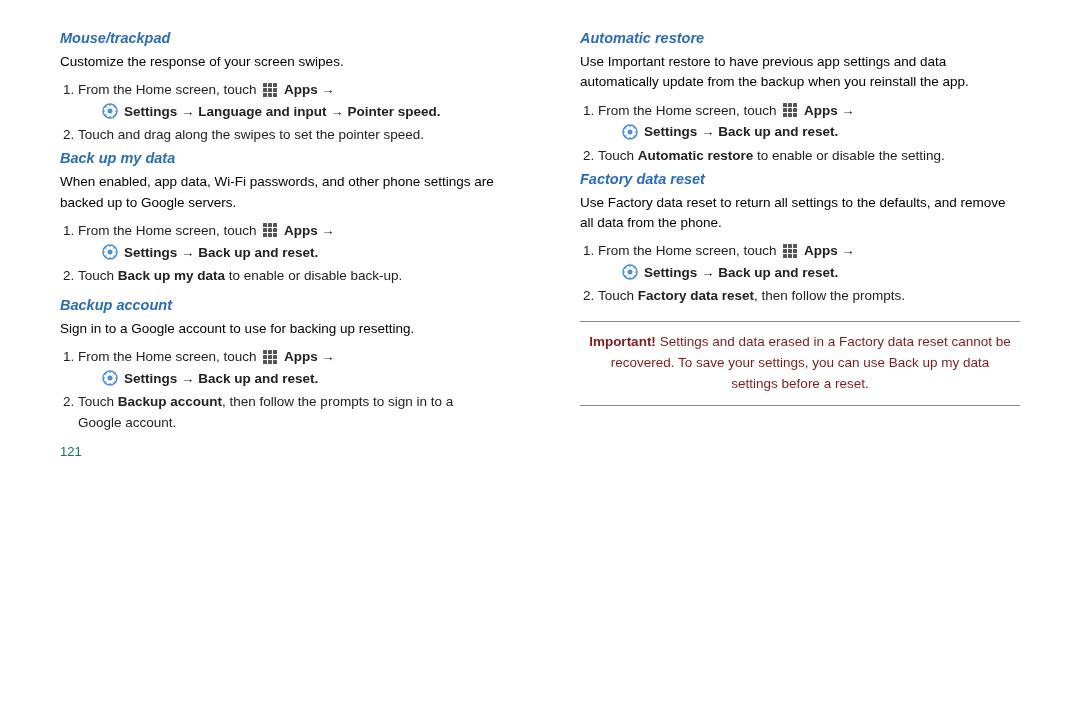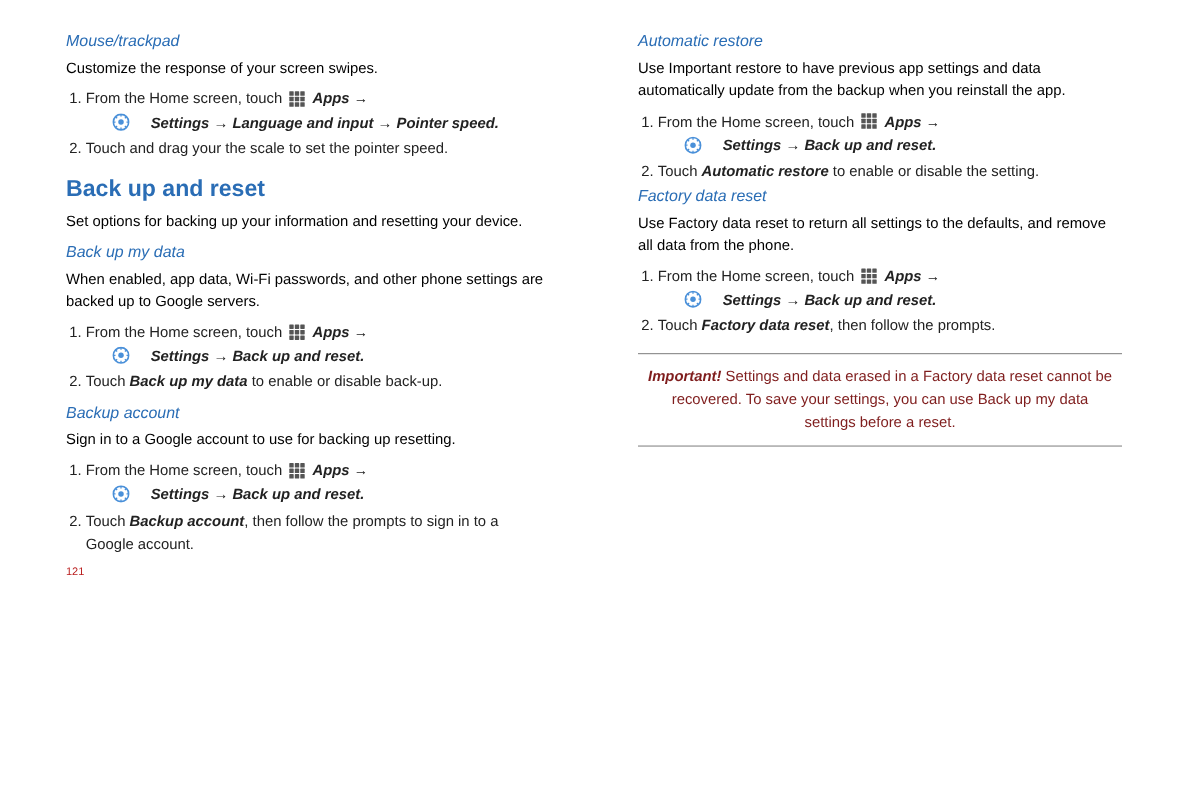--- a/index.html
+++ b/index.html
@@ -29,21 +29,21 @@
       flex: 1;
       padding-right: 20px;
     }
     .col-right {
       flex: 1;
       padding-left: 20px;
       border-left: none;
     }
     .section-italic-title {
       font-style: italic;
-      font-weight: normal;
+      font-weight: bold;
       color: #2a6db5;
       font-size: 14.5px;
       margin-bottom: 6px;
     }
     .section-main-title {
       font-size: 21px;
       font-weight: bold;
       color: #2a6db5;
       margin-top: 14px;
       margin-bottom: 7px;
@@ -61,21 +61,21 @@
       margin-left: 18px;
       margin-top: 4px;
       margin-bottom: 4px;
     }
     ol li {
       font-size: 13.5px;
       color: #222;
       line-height: 1.55;
       margin-bottom: 3px;
     }
-    .bold { font-weight: bold; font-style: italic; }
+    .bold { font-weight: bold; }
     .apps-icon {
       display: inline-block;
       width: 16px;
       height: 16px;
       vertical-align: middle;
       margin: 0 2px;
       position: relative;
       top: -1px;
     }
     .apps-icon svg {
@@ -96,37 +96,37 @@
       height: 16px;
     }
     .arrow { font-size: 13px; }
     .indent-path {
       margin-left: 22px;
       font-size: 13.5px;
       font-weight: bold;
       line-height: 1.5;
       display: flex;
       align-items: center;
-      gap: 17px;
+      gap: 4px;
       margin-top: 1px;
       margin-bottom: 3px;
     }
     .important-box {
       border-top: 1.5px solid #888;
       border-bottom: 1.5px solid #888;
       margin-top: 14px;
       padding: 10px 6px;
       font-size: 13.5px;
       color: #7f1d1d;
       line-height: 1.55;
       text-align: center;
     }
     .page-number {
-      font-size: 10px;
-      color: #b91c1c;
+      font-size: 13px;
+      color: #0f766e;
       margin-top: 10px;
     }
     .top-section {
       margin-bottom: 4px;
     }
   </style>
 </head>
 <body>
 
 <div class="page">
@@ -160,29 +160,25 @@
                 <svg viewBox="0 0 16 16" xmlns="http://www.w3.org/2000/svg">
                   <circle cx="8" cy="8" r="7" fill="none" stroke="#4a90d9" stroke-width="1.5"></circle>
                   <circle cx="8" cy="8" r="2.5" fill="#4a90d9"></circle>
                   <path d="M8 1v2M8 13v2M1 8h2M13 8h2M3.05 3.05l1.42 1.42M11.53 11.53l1.42 1.42M3.05 12.95l1.42-1.42M11.53 4.47l1.42-1.42" stroke="#4a90d9" stroke-width="1.2"></path>
                 </svg>
               </span>
               <span class="bold">Settings → Language and input → Pointer speed.</span>
             </div>
           </li>
           <li>
-            <span>Touch and drag your the scale to set the pointer speed.</span>
-          </li>
-        </ol>
-      </div>
-
-      <div class="section-block">
-        <div class="section-main-title">Back up and reset</div>
-        <div class="section-body">Set options for backing up your information and resetting your device.</div>
-      </div>
+            <span>Touch and drag along the swipes to set the pointer speed.</span>
+          </li>
+        </ol>
+      </div>
+
 
       <div class="section-block">
         <div class="section-italic-title">Back up my data</div>
         <div class="section-body">When enabled, app data, Wi-Fi passwords, and other phone settings are backed up to Google servers.</div>
         <ol>
           <li>
             <span>From the Home screen, touch </span>
             <span class="apps-icon">
               <svg viewBox="0 0 16 16" xmlns="http://www.w3.org/2000/svg">
                 <rect x="1" y="1" width="4" height="4" rx="0.5" fill="#555"></rect>

